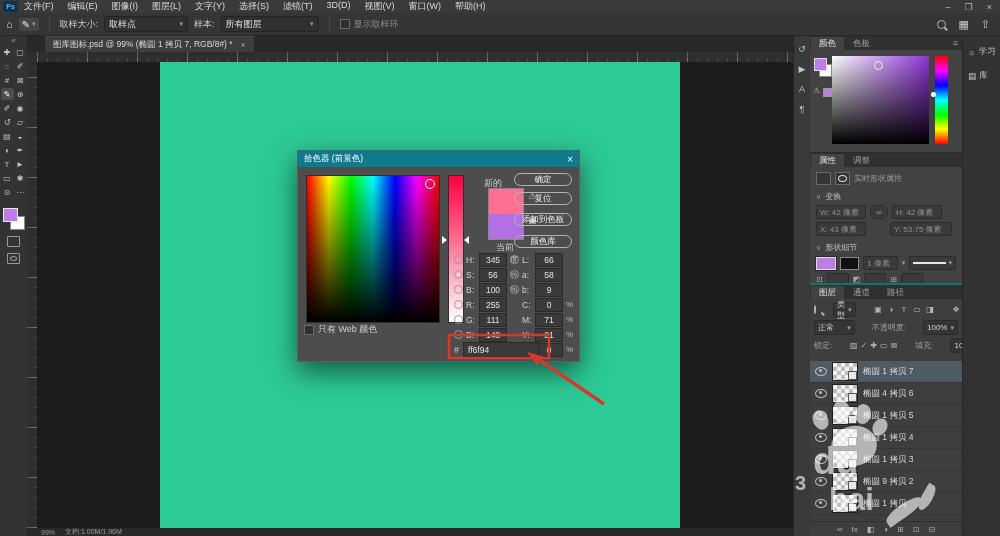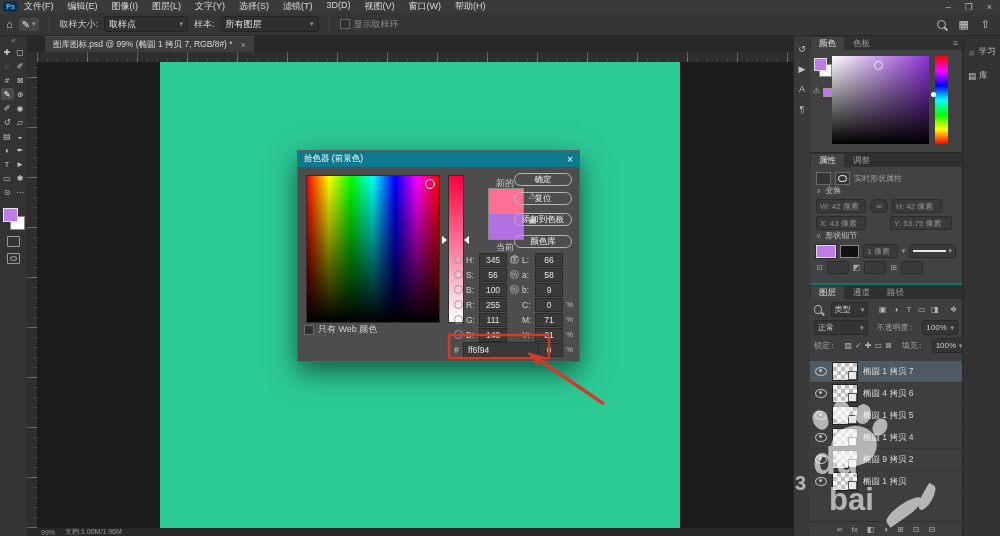--- a/index.html
+++ b/index.html
@@ -96,41 +96,41 @@
   #cp-svmark{position:absolute;left:42px;top:5px;width:7px;height:7px;border:1px solid #eee;border-radius:50%;}
   #cp-hue{position:absolute;left:125px;top:6px;width:13px;height:88px;
           background:linear-gradient(to bottom,#f00,#f0f,#00f,#0ff,#0f0,#ff0,#f00);}
   #cp-huemark{position:absolute;left:-4px;top:36px;width:5px;height:5px;background:#fff;border-radius:50%;}
 
   #proppanel{position:absolute;left:0;top:116px;width:152px;height:131px;border-top:1px solid #2a2a2a;}
   #proppanel .content{position:absolute;left:0;top:14px;right:0;bottom:0;background:#424242;font-size:8px;}
   .prop-head{display:flex;align-items:center;gap:4px;margin:5px 6px 0;color:#9a9a9a;}
   .chip{width:13px;height:11px;border:1px solid #6a6a6a;background:#353535;display:inline-block;position:relative;}
   .chip.ell::after{content:'';position:absolute;left:2px;top:2px;right:2px;bottom:2px;border:1px solid #ddd;border-radius:50%;}
-  .sect{display:flex;align-items:center;gap:4px;color:#bdbdbd;margin:0 6px 2px;}
+  .sect{display:flex;align-items:center;gap:4px;color:#bdbdbd;margin:6px 6px 2px;}
   .sarrow{font-size:7px;color:#9a9a9a;}
   .prow{display:flex;align-items:center;gap:4px;margin:3px 6px 0;}
   .pfield{background:#3a3a3a;border:1px solid #2c2c2c;border-radius:2px;color:#8f8f8f;height:12px;
           display:flex;align-items:center;padding:0 3px;white-space:nowrap;}
   .linkchip{width:16px;height:12px;border:1px solid #2c2c2c;border-radius:6px;background:#3a3a3a;color:#9a9a9a;
             display:flex;align-items:center;justify-content:center;font-size:8px;}
   .fillsw{width:20px;height:11px;border:1px solid #ddd;outline:1px solid #2a2a2a;}
   .strokesw{width:20px;height:11px;background:#111;border:1px solid #888;}
   .linedd{width:44px;height:12px;background:#3a3a3a;border:1px solid #2c2c2c;border-radius:2px;display:flex;align-items:center;gap:2px;padding:0 3px;}
   .linedd .ln{flex:1;height:2px;background:#e8e8e8;}
   .miniico{color:#a8a8a8;font-size:8px;}
   .minifield{width:20px;height:11px;background:#3a3a3a;border:1px solid #2c2c2c;border-radius:2px;}
 
   #layerspanel{position:absolute;left:0;top:247px;width:152px;height:253px;border-top:2px solid #0f766e;}
   #layerspanel .content{position:absolute;left:0;top:14px;right:0;bottom:0;background:#3e3e3e;font-size:8px;}
-  .lrow{display:flex;align-items:center;gap:9px;margin:3px 4px 0;}
+  .lrow{display:flex;align-items:center;gap:17px;margin:3px 4px 0;}
   .dd{background:#353535;border:1px solid #2a2a2a;border-radius:2px;height:13px;display:flex;align-items:center;
       justify-content:space-between;gap:3px;padding:0 3px;color:#cfcfcf;}
   .fico{color:#b5b5b5;font-size:8px;width:11px;text-align:center;}
-  .llabel{color:#9f9f9f;white-space:nowrap;font-family:Liberation Mono, monospace;}
+  .llabel{color:#9f9f9f;white-space:nowrap;}
   #layerlist{position:absolute;left:0;top:62px;right:0;height:170px;overflow:hidden;}
   .layer{height:21px;display:flex;align-items:center;gap:5px;padding-left:5px;border-bottom:1px solid #363636;}
   .layer.selected{background:var(--selected-layer-bg);}
   .eye{display:inline-block;width:10px;height:7px;border:1px solid #bdbdbd;border-radius:50%;position:relative;flex:none;}
   .eye::after{content:'';position:absolute;left:2.5px;top:1px;width:3px;height:3px;border-radius:50%;background:#bdbdbd;}
   .lthumb{width:24px;height:17px;position:relative;flex:none;border:1px solid #1f1f1f;
           background:repeating-conic-gradient(#bdbdbd 0% 25%,#f3f3f3 0% 50%) 0 0/8px 8px;}
   .lbadge{position:absolute;right:0;bottom:0;width:7px;height:7px;background:#e8e8e8;border:1px solid #555;}
   .lname{color:#d8d8d8;font-size:8.5px;white-space:nowrap;}
   #layerfooter{position:absolute;left:0;bottom:2px;right:0;height:14px;display:flex;align-items:center;
@@ -149,21 +149,21 @@
   #picker-close{color:#fff;font-size:10px;}
   #pk-sv{position:absolute;left:8px;top:24px;width:132px;height:146px;border:1px solid #2e2e2e;
          background:linear-gradient(to bottom,rgba(0,0,0,0) 0%,#000 100%),
                     linear-gradient(to right,#f00,#ff0,#0f0,#0ff,#00f,#f0f,#f00);}
   #pk-svmark{position:absolute;left:118px;top:3px;width:8px;height:8px;border:1.5px solid #fff;border-radius:50%;}
   #pk-slider{position:absolute;left:150px;top:24px;width:14px;height:146px;border:1px solid #2e2e2e;
              background:linear-gradient(to bottom,#ff0040 0%,#ff8aa6 55%,#fff 100%);}
   .smark{position:absolute;width:0;height:0;border-top:4px solid transparent;border-bottom:4px solid transparent;}
   #smark-l{left:-7px;top:60px;border-left:5px solid #fff;}
   #smark-r{left:15px;top:60px;border-right:5px solid #fff;}
-  #pk-newlabel{position:absolute;left:186px;top:26px;width:42px;text-align:center;color:#cfcfcf;}
+  #pk-newlabel{position:absolute;left:186px;top:26px;width:42px;text-align:left;color:#cfcfcf;}
   #pk-swatches{position:absolute;left:190px;top:37px;width:34px;height:50px;border:1px solid #888;}
   #pk-new{height:25px;}
   #pk-cur{height:25px;}
   #pk-curlabel{position:absolute;left:186px;top:90px;width:42px;text-align:center;color:#cfcfcf;}
   #pk-warn{position:absolute;left:230px;top:40px;color:#ccc;font-size:9px;}
   #pk-cube{position:absolute;left:230px;top:64px;color:#ccc;font-size:9px;}
   .pick-btn{position:absolute;left:216px;width:58px;height:13px;border:1px solid #b5b5b5;border-radius:7px;
             color:#ececec;font-size:8.5px;display:flex;align-items:center;justify-content:center;}
   #pk-fields-l{position:absolute;left:156px;top:101px;}
   #pk-fields-r{position:absolute;left:212px;top:101px;}
@@ -513,20 +513,27 @@
               <span class="lthumb">
                 <span class="lbadge"></span>
               </span>
               <span class="lname">椭圆 1 拷贝 4</span>
             </div>
             <div class="layer">
               <span class="eye"></span>
               <span class="lthumb">
                 <span class="lbadge"></span>
               </span>
+              <span class="lname">椭圆 1 拷贝 3</span>
+            </div>
+            <div class="layer">
+              <span class="eye"></span>
+              <span class="lthumb">
+                <span class="lbadge"></span>
+              </span>
               <span class="lname">椭圆 9 拷贝 2</span>
             </div>
             <div class="layer">
               <span class="eye"></span>
               <span class="lthumb">
                 <span class="lbadge"></span>
               </span>
               <span class="lname">椭圆 1 拷贝</span>
             </div>
           </div>

